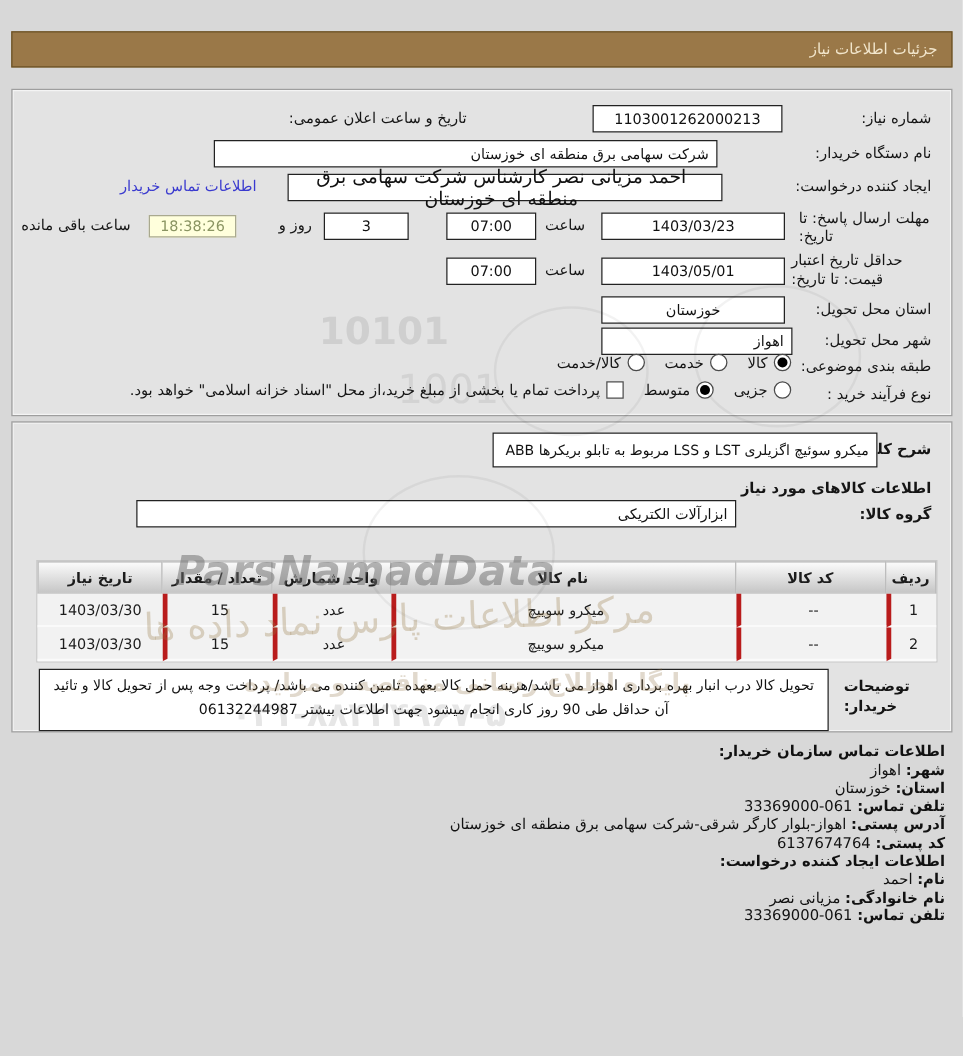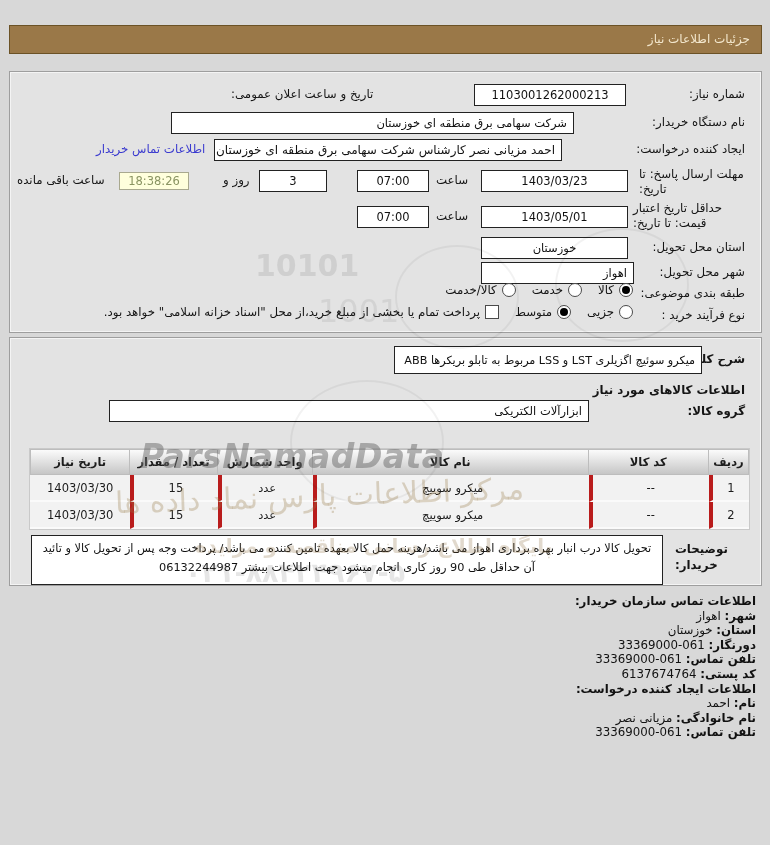--- a/index.html
+++ b/index.html
@@ -55,21 +55,21 @@
   <div class="panel p1">
     <span class="lbl" style="right:16px;top:15px;">شماره نیاز:</span>
     <div class="tb ltr" style="left:464px;top:12px;width:150px;">1103001262000213</div>
 
     <span class="lbl" style="left:221px;top:15px;">تاریخ و ساعت اعلان عمومی:</span>
 
     <span class="lbl" style="right:16px;top:43px;">نام دستگاه خریدار:</span>
     <div class="tb alignR" style="left:161px;top:40px;width:395px;">شرکت سهامی برق منطقه ای خوزستان</div>
 
     <span class="lbl" style="right:16px;top:70px;">ایجاد کننده درخواست:</span>
-    <div class="tb alignR" style="left:204px;top:67px;width:340px;font-size:12px;text-align:center;">احمد مزیانی نصر کارشناس شرکت سهامی برق منطقه ای خوزستان</div>
+    <div class="tb alignR" style="left:220px;top:67px;width:340px;font-size:15px;text-align:center;">احمد مزیانی نصر کارشناس شرکت سهامی برق منطقه ای خوزستان</div>
     <span class="link" style="left:86px;top:70px;">اطلاعات تماس خریدار</span>
 
     <span class="lbl lblwrap" style="right:16px;top:95px;width:106px;">مهلت ارسال پاسخ: تا تاریخ:</span>
     <div class="tb ltr" style="left:471px;top:98px;width:145px;">1403/03/23</div>
     <span class="lbl" style="left:426px;top:101px;">ساعت</span>
     <div class="tb ltr" style="left:347px;top:98px;width:70px;">07:00</div>
     <div class="tb ltr" style="left:249px;top:98px;width:66px;">3</div>
     <span class="lbl" style="left:213px;top:101px;">روز و</span>
     <div class="tb ltr countdown" style="left:109px;top:100px;width:68px;">18:38:26</div>
     <span class="lbl" style="left:7px;top:101px;">ساعت باقی مانده</span>
@@ -169,22 +169,22 @@
     </div>
 
     <span class="lbl bold lblwrap" style="right:16px;top:203px;width:70px;line-height:16px;">توضیحات خریدار:</span>
     <div class="notesbox" style="left:21px;top:197px;width:632px;height:50px;">تحویل کالا درب انبار بهره برداری اهواز می باشد/هزینه حمل کالا بعهده تامین کننده می باشد/ پرداخت وجه پس از تحویل کالا و تائید آن حداقل طی 90 روز کاری انجام میشود جهت اطلاعات بیشتر 06132244987</div>
   </div>
 
   <div class="contact">
       <div><span class="bold">اطلاعات تماس سازمان خریدار:</span></div>
       <div><span class="bold">شهر:</span> اهواز</div>
       <div><span class="bold">استان:</span> خوزستان</div>
-      <div><span class="bold">دورنگار:</span> 061-33369000</div>
       <div><span class="bold">تلفن تماس:</span> 061-33369000</div>
+      <div><span class="bold">آدرس پستی:</span> اهواز-بلوار کارگر شرقی-شرکت سهامی برق منطقه ای خوزستان</div>
       <div><span class="bold">کد پستی:</span> 6137674764</div>
       <div><span class="bold">اطلاعات ایجاد کننده درخواست:</span></div>
       <div><span class="bold">نام:</span> احمد</div>
       <div><span class="bold">نام خانوادگی:</span> مزیانی نصر</div>
       <div><span class="bold">تلفن تماس:</span> 061-33369000</div>
     </div>
 
   <div class="wm">
     <div class="wm-c" style="left:555px;top:228px;width:130px;height:110px;"></div>
     <div class="wm-c" style="left:395px;top:245px;width:120px;height:100px;"></div>

